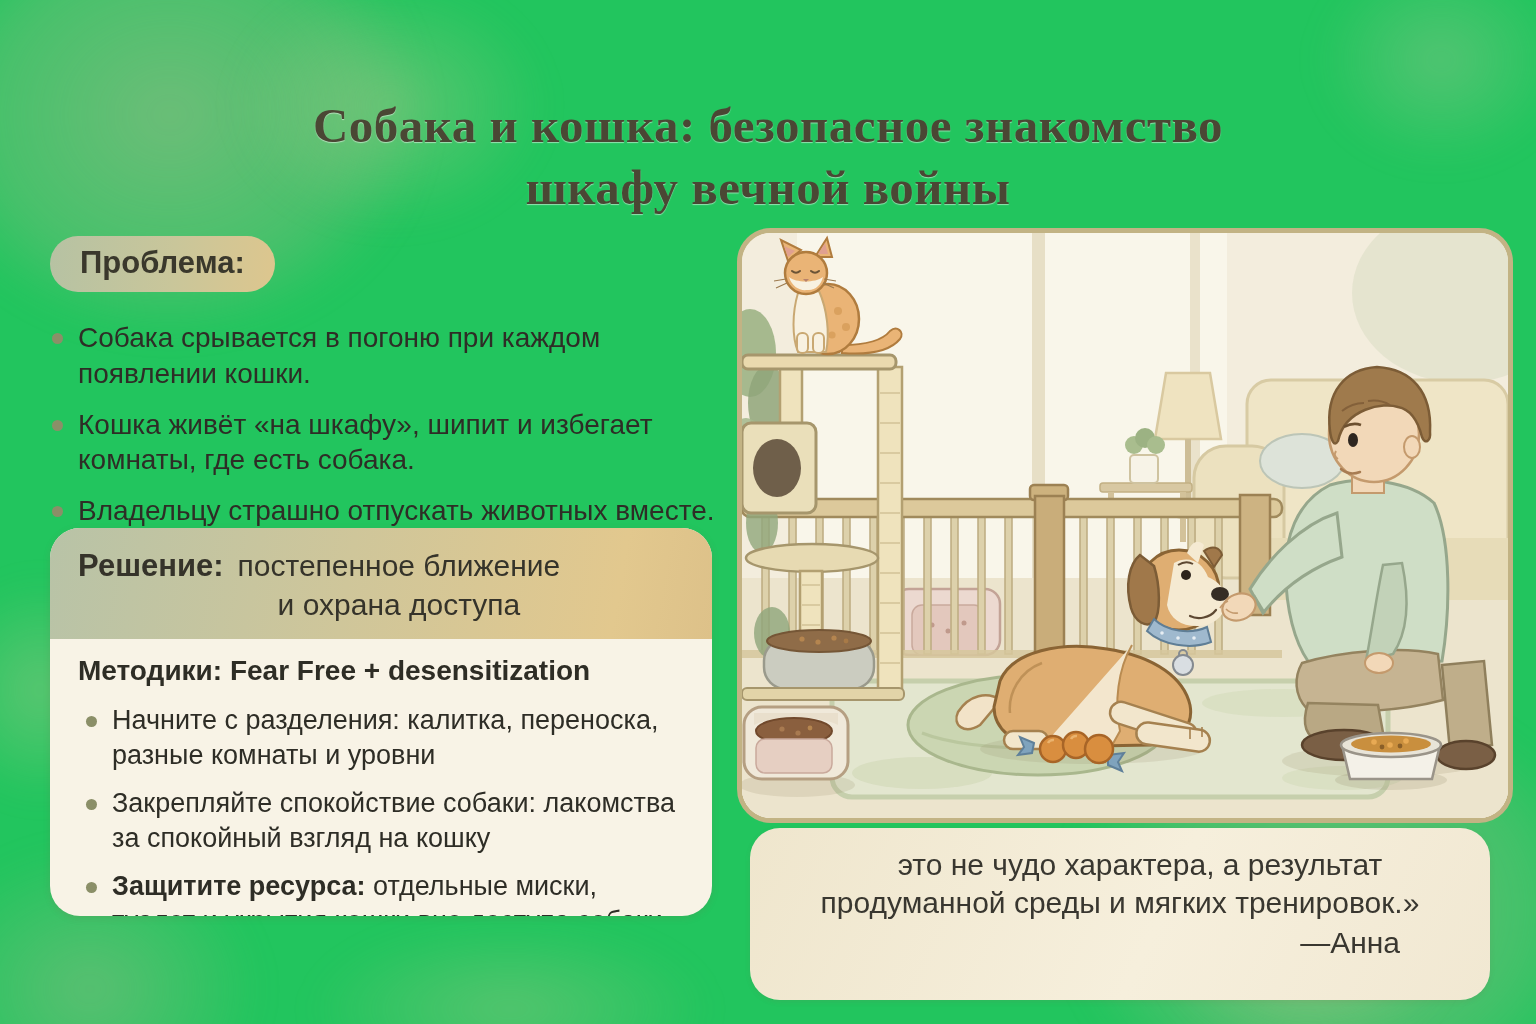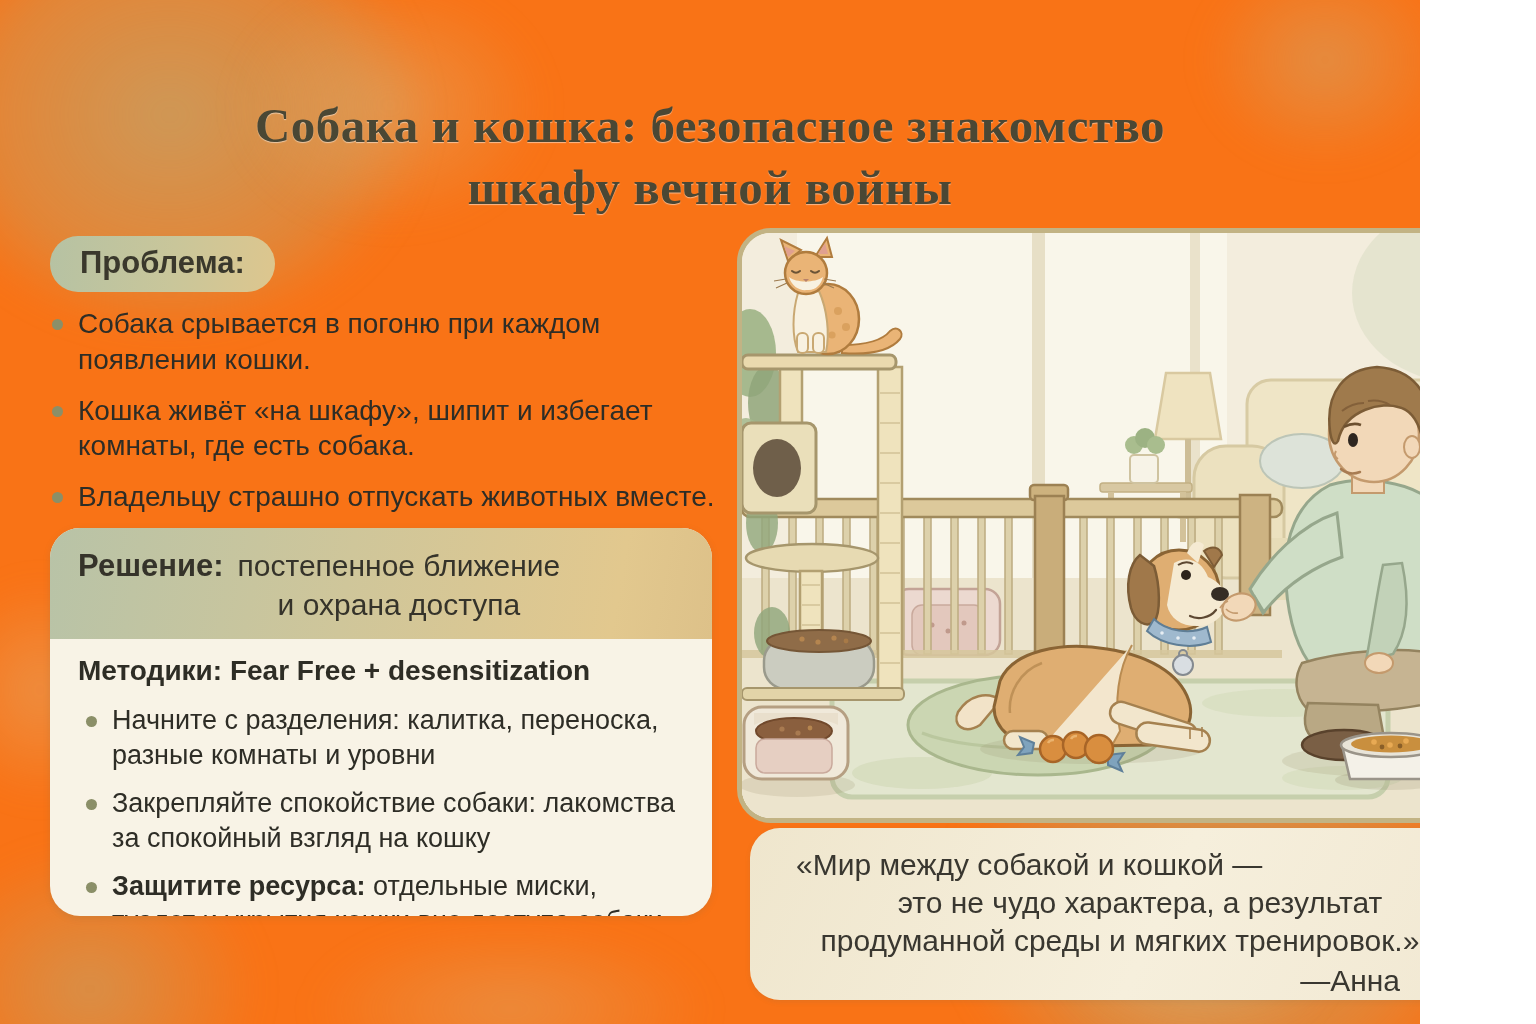--- a/index.html
+++ b/index.html
@@ -1,21 +1,20 @@
 <!DOCTYPE html>
 <html><head>
 <meta charset="utf-8">
 <style>
   html,body{margin:0;padding:0;}
   .poster{
-    position:relative; width:1372px; height:1024px; overflow:hidden;
-    background:#f97316;
+    position:relative; width:1536px; height:1024px; overflow:hidden;
+    background:#22c55e;
     font-family:"Liberation Sans", sans-serif;
     color:#2f2d26;
-    padding-left:48px;
   }
   .wash{position:absolute; border-radius:50%; filter:blur(16px); z-index:0; pointer-events:none;}
   .wash-tl {left:-160px; top:-170px; width:660px; height:570px; background:radial-gradient(closest-side, rgba(170,183,142,.55), rgba(170,183,142,.28) 55%, transparent 78%);}
   .wash-tl2{left:180px;  top:-60px;  width:420px; height:330px; background:radial-gradient(closest-side, rgba(206,199,152,.35), transparent 75%);}
   .wash-tr {right:-70px; top:-80px;  width:330px; height:280px; background:radial-gradient(closest-side, rgba(185,195,158,.33), transparent 75%);}
   .wash-br {right:-150px;bottom:-170px;width:700px;height:570px; background:radial-gradient(closest-side, rgba(170,183,142,.5), rgba(170,183,142,.25) 55%, transparent 78%);}
   .wash-br2{right:40px;  bottom:-60px; width:380px; height:240px; background:radial-gradient(closest-side, rgba(206,198,150,.35), transparent 75%);}
   .wash-bl {left:-130px; bottom:-150px;width:440px; height:370px; background:radial-gradient(closest-side, rgba(170,183,142,.42), transparent 78%);}
   .wash-lm {left:-90px;  top:540px;  width:260px; height:300px; background:radial-gradient(closest-side, rgba(214,200,156,.32), transparent 75%);}
   .wash-bm {left:240px;  bottom:-100px;width:540px;height:230px; background:radial-gradient(closest-side, rgba(205,195,150,.3), transparent 75%);}
@@ -30,21 +29,21 @@
   }
   .title span{display:block;}
 
   .problem-badge{
     position:absolute; left:50px; top:236px; z-index:2;
     padding:9px 30px 11px 30px; border-radius:30px;
     background:linear-gradient(95deg,#b6c2a3 0%,#c9c69a 55%,#ddc68e 100%);
     font-size:31px; font-weight:bold; color:#3a382c;text-align:center;
   }
   .problem-list{
-    position:absolute; left:52px; top:306px; width:680px; z-index:2;
+    position:absolute; left:52px; top:320px; width:680px; z-index:2;
     list-style:none; margin:0; padding:0;
     font-size:28px; line-height:1.28; color:#2e2d26;
   }
   .problem-list li{display:flex; gap:15px; margin-bottom:15px;}
   .dot{flex:none; width:11px; height:11px; border-radius:50%; background:#8b8f68; margin-top:13px;}
 
   .solution-card{
     position:absolute; left:50px; top:528px; width:662px; height:388px; z-index:2;
     border-radius:30px; overflow:hidden;
     background:#f8f3e6;
@@ -357,19 +356,18 @@
         <circle cx="632" cy="509" r="2.8" fill="#e8aa54"></circle>
           <circle cx="648" cy="512" r="2.8" fill="#e8aa54"></circle>
           <circle cx="664" cy="508" r="2.8" fill="#e8aa54"></circle>
           <circle cx="640" cy="514" r="2.4" fill="#8a5f28"></circle>
           <circle cx="658" cy="513" r="2.4" fill="#8a5f28"></circle>
       </g>
     </svg>
   </figure>
 
   <section class="quote-card">
-    <div class="q1">«Мир между собакой и кошкой —</div>
     <div class="q2">это не чудо характера, а результат</div>
     <div class="q3">продуманной среды и мягких тренировок.»</div>
     <div class="q-attr">—Анна</div>
   </section>
 
 </div>
 
 </body></html>

